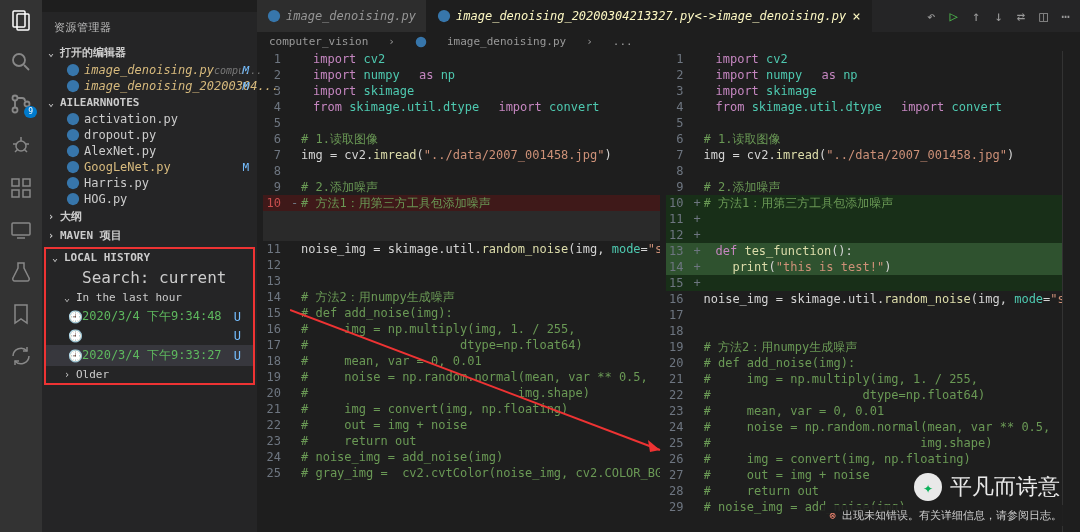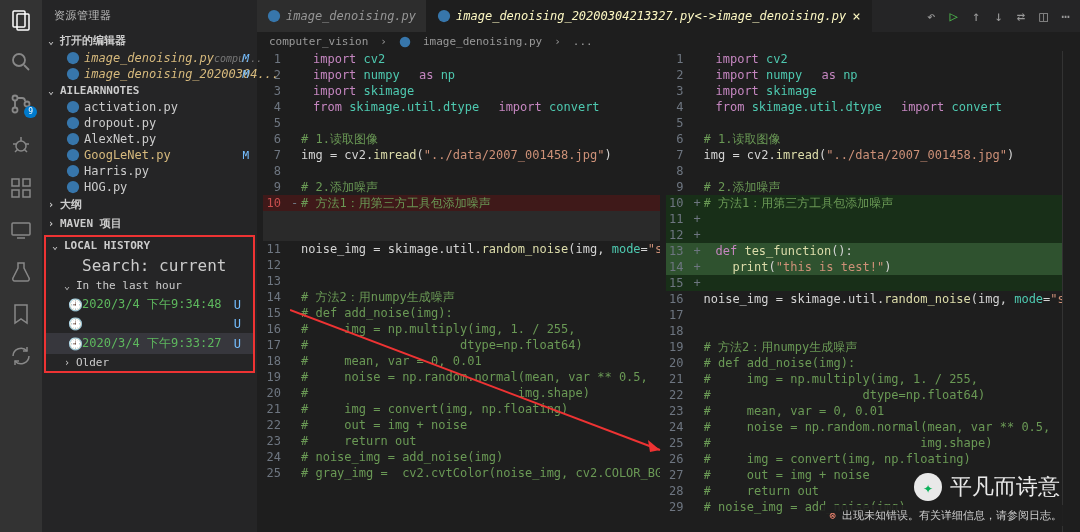--- a/index.html
+++ b/index.html
@@ -40,20 +40,21 @@
   border-radius: 8px;
   font-size: 8px;
   padding: 0 4px;
   line-height: 12px;
 }
 .sidebar {
   width: 215px;
   background: #252526;
   display: flex;
   flex-direction: column;
+  margin-top: 12px;
 }
 .sidebar-title {
   padding: 8px 12px;
   font-size: 11px;
   color: #bbb;
   letter-spacing: 0.5px;
 }
 .section-header {
   display: flex;
   align-items: center;
@@ -159,21 +160,21 @@
   padding-right: 10px;
   color: #999;
 }
 .tab-actions span { cursor: pointer; font-size: 14px; }
 .breadcrumb {
   display: flex;
   align-items: center;
   padding: 3px 12px;
   font-size: 11px;
   color: #999;
-  gap: 12px;
+  gap: 20px;
 }
 .diff-area {
   flex: 1;
   display: flex;
   min-height: 0;
   background: #1e1e1e;
 }
 .pane {
   flex: 1;
   min-width: 0;

